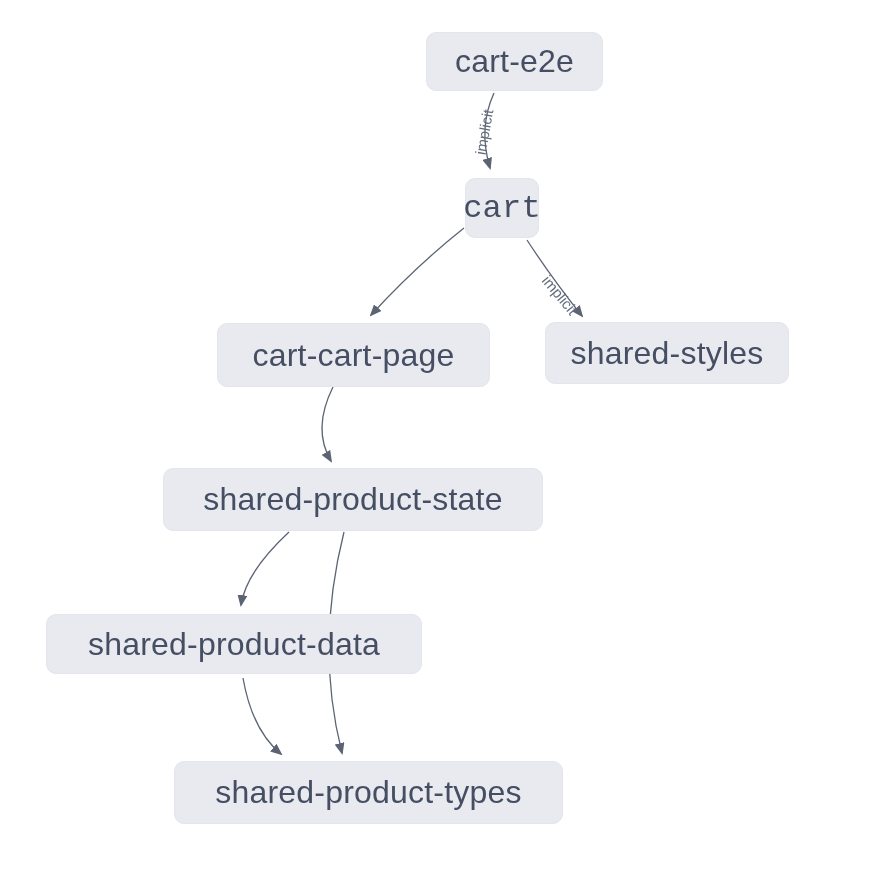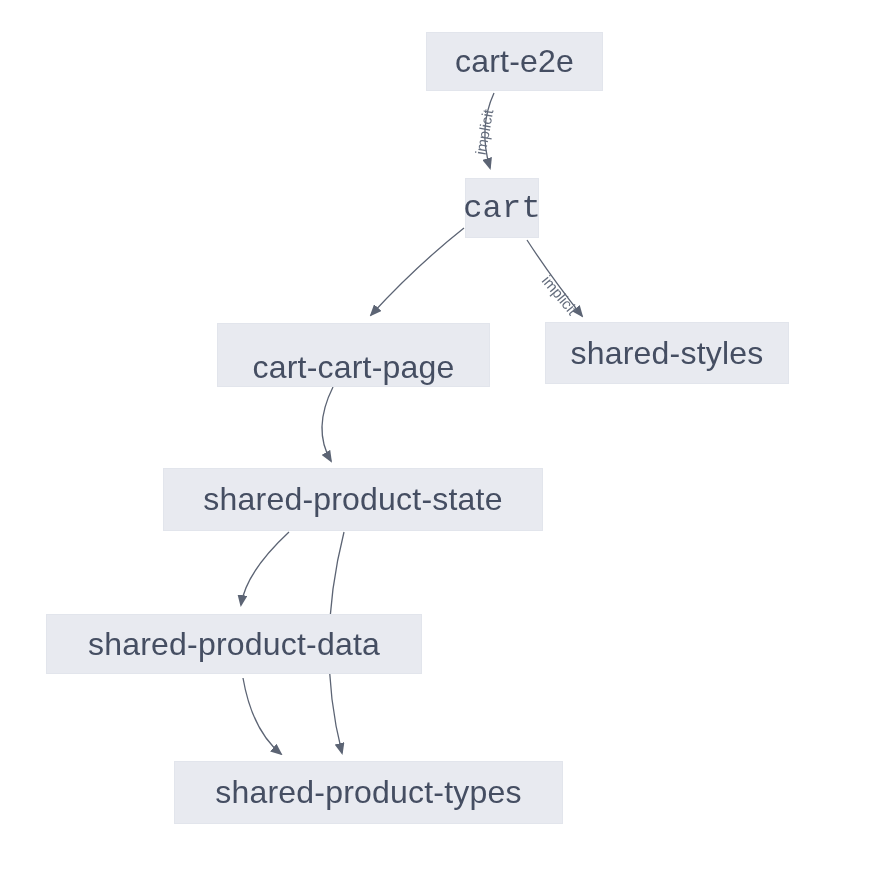--- a/index.html
+++ b/index.html
@@ -26,21 +26,21 @@
   .edge-path {
     fill: none;
     stroke: #5c6474;
     stroke-width: 1.3;
   }
   .node {
     position: absolute;
     z-index: 2;
     background: #e8eaf0;
     border: 1px solid #e2e5ec;
-    border-radius: 0;
+    border-radius: 10px;
     box-sizing: border-box;
     display: flex;
     align-items: center;
     justify-content: center;
     color: #454e62;
     font-size: 32px;
     letter-spacing: 0.2px;
     white-space: nowrap;
     cursor: pointer;
   }
@@ -77,21 +77,21 @@
   </svg>
 
   <div class="node" style="left:426px; top:32px;  width:177px; height:59px;">
     <span>cart-e2e</span>
   </div>
 
   <div class="node" style="left:465px; top:178px; width:74px;  height:60px;font-family:Liberation Mono, monospace;">
     <span>cart</span>
   </div>
 
-  <div class="node" style="left:217px; top:323px; width:273px; height:64px;align-items:flex-end;">
+  <div class="node" style="left:217px; top:323px; width:273px; height:64px;">
     <span>cart-cart-page</span>
   </div>
 
   <div class="node" style="left:545px; top:322px; width:244px; height:62px;">
     <span>shared-styles</span>
   </div>
 
   <div class="node" style="left:163px; top:468px; width:380px; height:63px;">
     <span>shared-product-state</span>
   </div>

